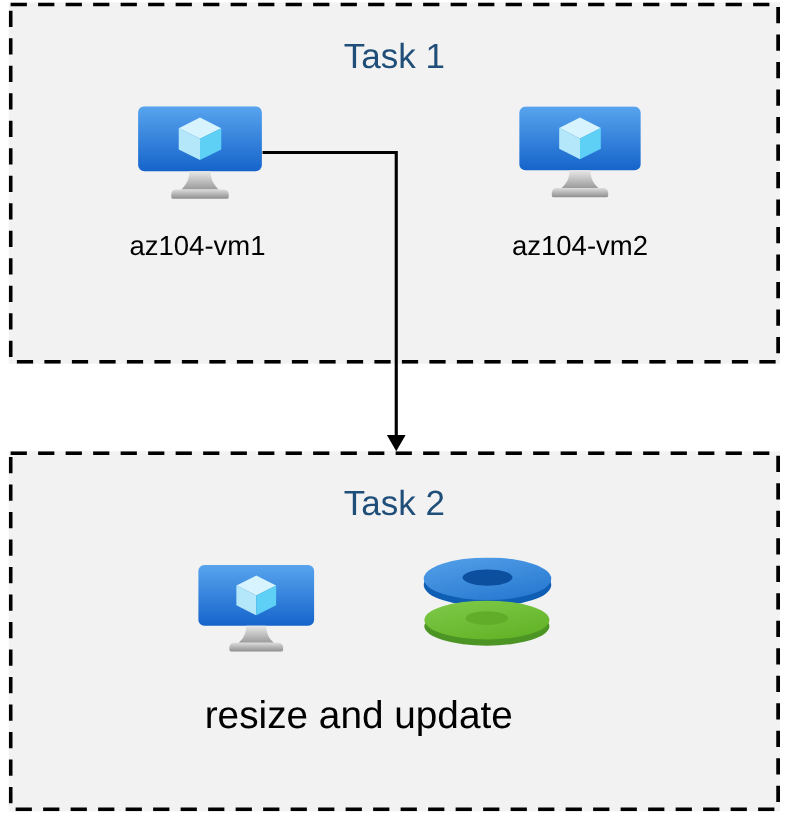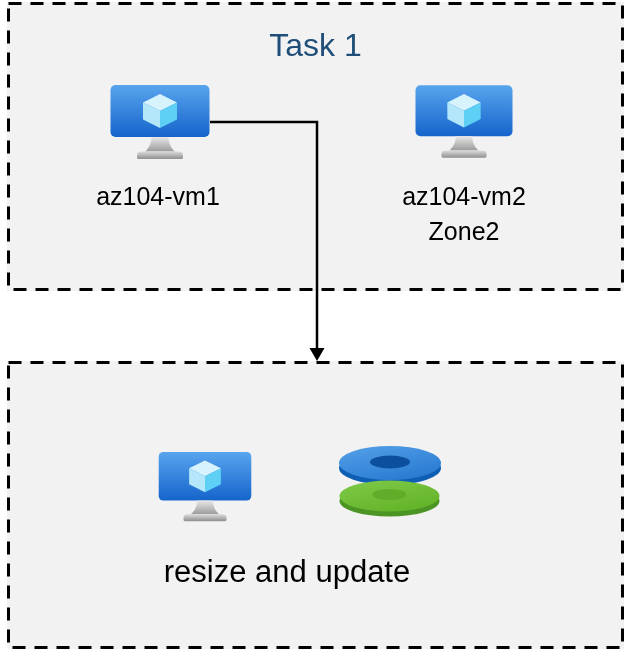--- a/index.html
+++ b/index.html
@@ -25,37 +25,37 @@
     width: 100%; height: 100%;
     pointer-events: none;
   }
   #task1-box { left: 7px; top: 2px; width: 617px; height: 289px; }
   #task2-box { left: 7px; top: 361px; width: 617px; height: 288px; }
   .box-title {
     position: absolute;
     left: 0;
     width: 100%;
     text-align: center;
-    font-size: 32px;
+    font-size: 28px;
     line-height: 34px;
     color: var(--title_text, #1f4e79);
     white-space: pre;
   }
   #task1-title { top: 26px; }
   #task2-title { top: 25px; }
   .icon { position: absolute; }
   #vm1-icon   { left: 110px; top: 85px; }
   #vm2-icon   { left: 415px; top: 85px; }
   #task2-vm-icon { left: 158px; top: 452px; }
   #disks-icon { left: 337px; top: 446px; }
   .vm-label {
     position: absolute;
     width: 240px;
     text-align: center;
-    font-size: 25px;
+    font-size: 22px;
     line-height: 35px;
     color: var(--label_text, #000000);
   }
   #vm1-label { left: 38px;  top: 179px; }
   #vm2-label { left: 344px; top: 179px; text-align: center; }
   .caption {
     position: absolute;
     left: 117px;
     top: 554px;
     width: 340px;
@@ -122,40 +122,40 @@
     <svg class="dash-border" viewBox="0 0 617 289">
       <rect x="1.5" y="1.5" width="614" height="286" fill="none" stroke="var(--box_border, #000)" stroke-width="3" stroke-dasharray="13 9"></rect>
     </svg>
     <div class="box-title" id="task1-title">Task 1</div>
   </div>
 
   <div class="task-box" id="task2-box">
     <svg class="dash-border" viewBox="0 0 617 288">
       <rect x="1.5" y="1.5" width="614" height="285" fill="none" stroke="var(--box_border, #000)" stroke-width="3" stroke-dasharray="13 9"></rect>
     </svg>
+    <div class="box-title" id="task2-title">Task 2</div>
   </div>
 
   <svg id="connector-arrow" width="628" height="654">
     <path d="M210,122 H317 V349" fill="none" stroke="var(--arrow, #000)" stroke-width="2.5"></path>
     <path d="M309.5,348 L324.5,348 L317,361 Z" fill="var(--arrow, #000)"></path>
   </svg>
 
   <svg class="icon" id="vm1-icon" width="100" height="77" viewBox="0 0 100 77">
     <use href="#vm-icon-shape"></use>
   </svg>
   <svg class="icon" id="vm2-icon" width="98" height="76" viewBox="0 0 100 77">
     <use href="#vm-icon-shape"></use>
   </svg>
 
   <div class="vm-label" id="vm1-label">
     <div>az104-vm1</div>
   </div>
   <div class="vm-label" id="vm2-label">
     <div>az104-vm2</div>
-    <div>Zone2</div>
   </div>
 
   <svg class="icon" id="task2-vm-icon" width="94" height="72" viewBox="0 0 100 77">
     <use href="#vm-icon-shape"></use>
   </svg>
   <svg class="icon" id="disks-icon" width="106" height="72" viewBox="0 0 106 72">
     <use href="#disks-icon-shape"></use>
   </svg>
 
   <div class="caption">resize and update</div>

